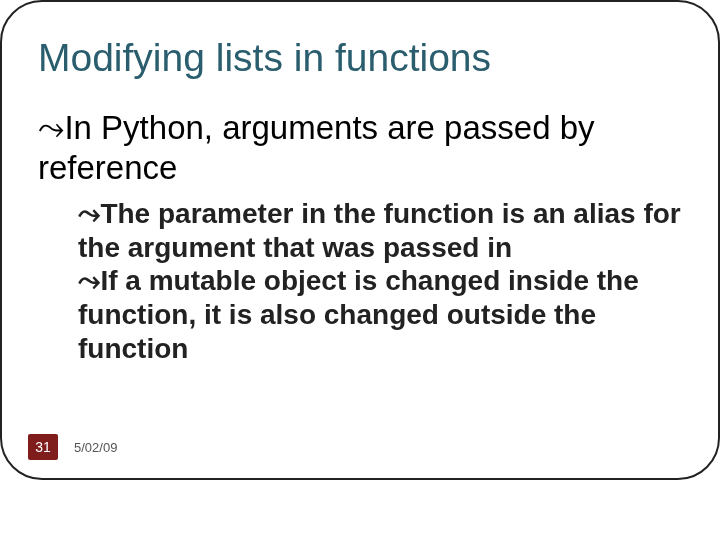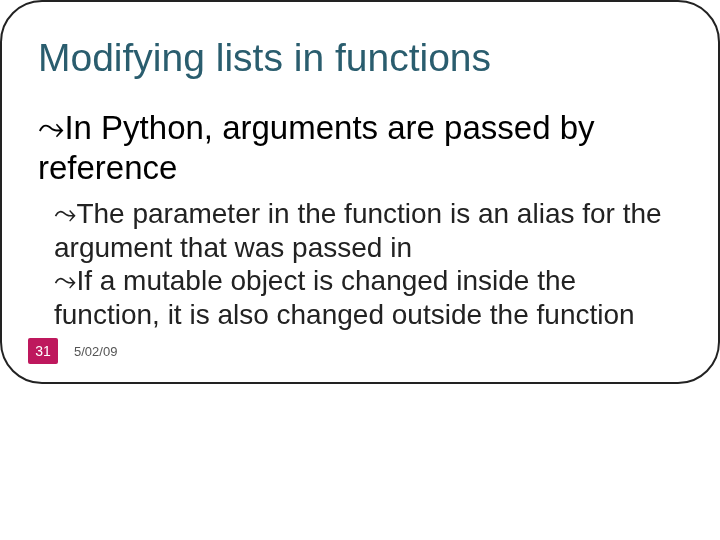--- a/index.html
+++ b/index.html
@@ -6,21 +6,21 @@
     body {
       width: 720px;
       height: 540px;
       background: #fff;
       font-family: Verdana, Geneva, sans-serif;
       position: relative;
       overflow: hidden;
     }
     .slide {
       width: 720px;
-      height: 384px;
+      height: 480px;
       border: 2px solid #222;
       border-radius: 42px;
       position: relative;
       padding: 34px 36px 0 36px;
     }
     .title {
       color: #2a5d6e;
       font-size: 39px;
       font-weight: 400;
       letter-spacing: 0px;
@@ -33,42 +33,43 @@
       margin-bottom: 10px;
     }
     .lvl1 .bullet {
       font-family: "Segoe UI Symbol", Arial, sans-serif;
       display: inline;
     }
     .lvl2 {
       color: #222;
       font-size: 28px;
       line-height: 1.2;
-      margin-left: 16px;
+      margin-left: 40px;
+      font-weight: bold;
     }
     .lvl2 .bullet {
       font-family: "Segoe UI Symbol", Arial, sans-serif;
       display: inline;
     }
     .lvl2-text {
       display: inline;
     }
     .footer {
       position: absolute;
       bottom: 18px;
       left: 0;
       width: 100%;
       padding: 0 36px 0 18px;
       display: flex;
       align-items: center;
     }
     .page-badge {
       width: 30px;
       height: 26px;
-      background: #be185d;
+      background: #7f1d1d;
       color: #fff;
       font-size: 14px;
       display: flex;
       align-items: center;
       justify-content: center;
       border-radius: 2px;
       margin-right: 16px;
       margin-left: 8px;
     }
     .footer-text {

